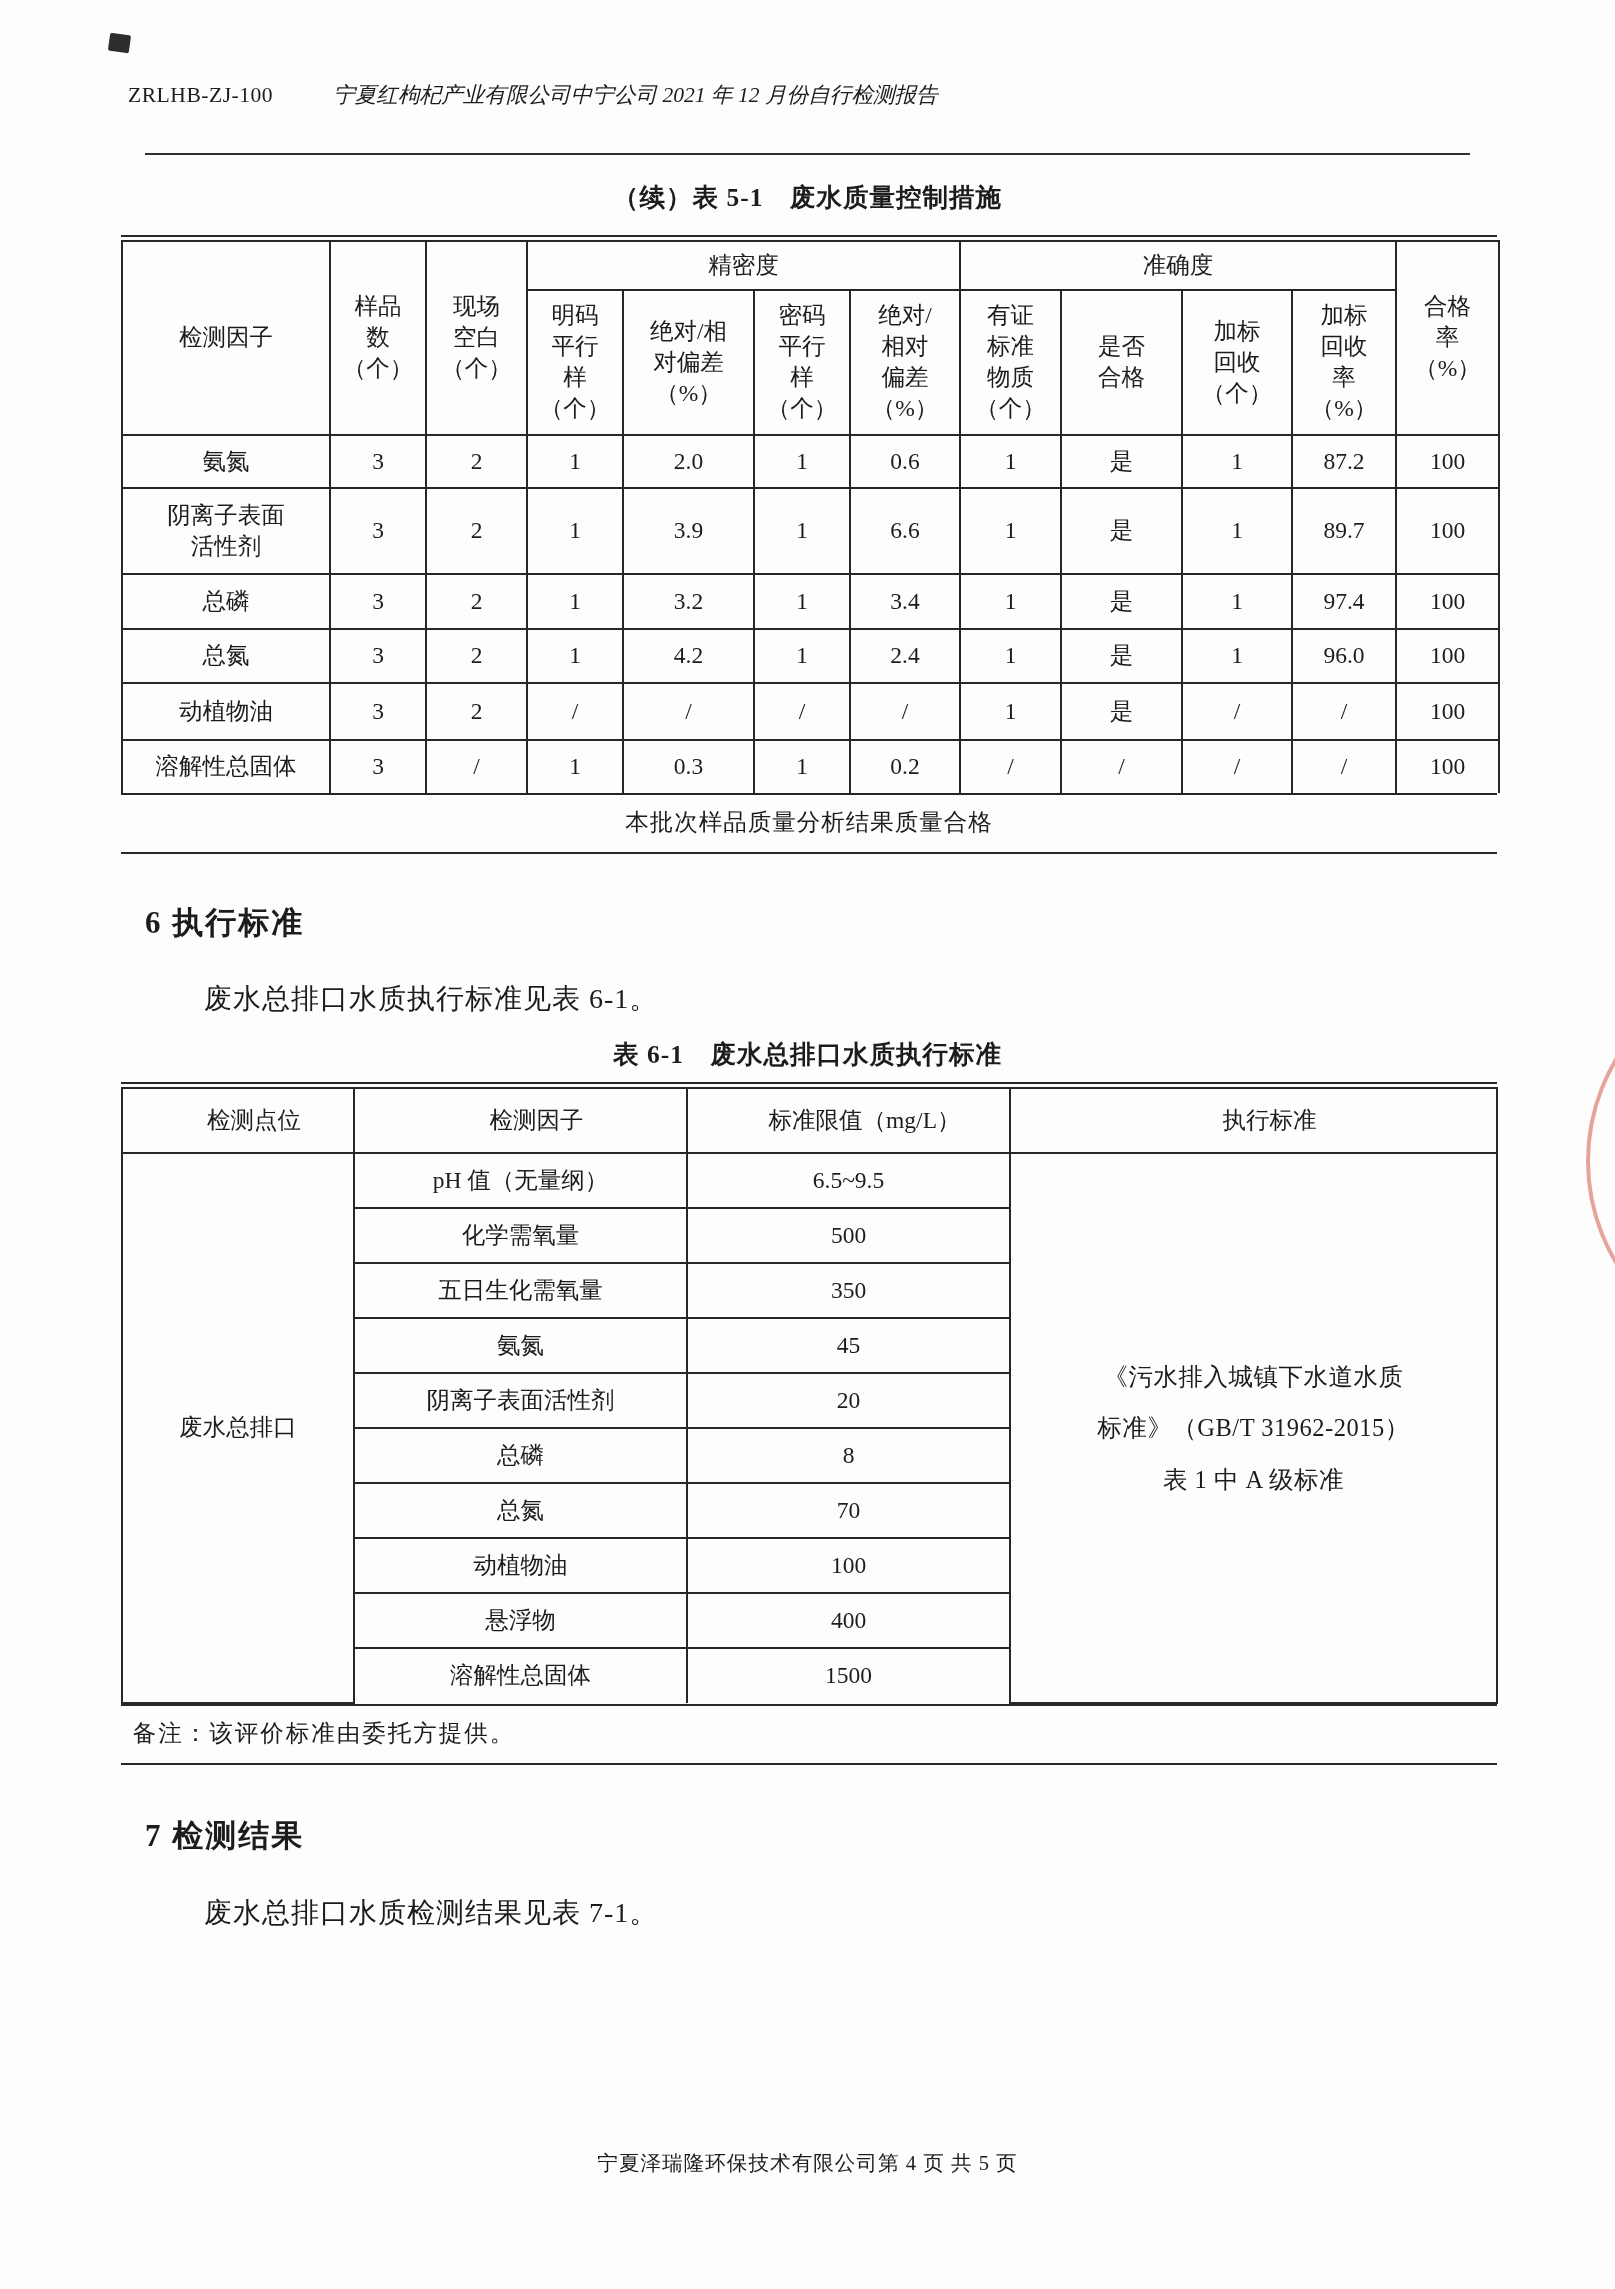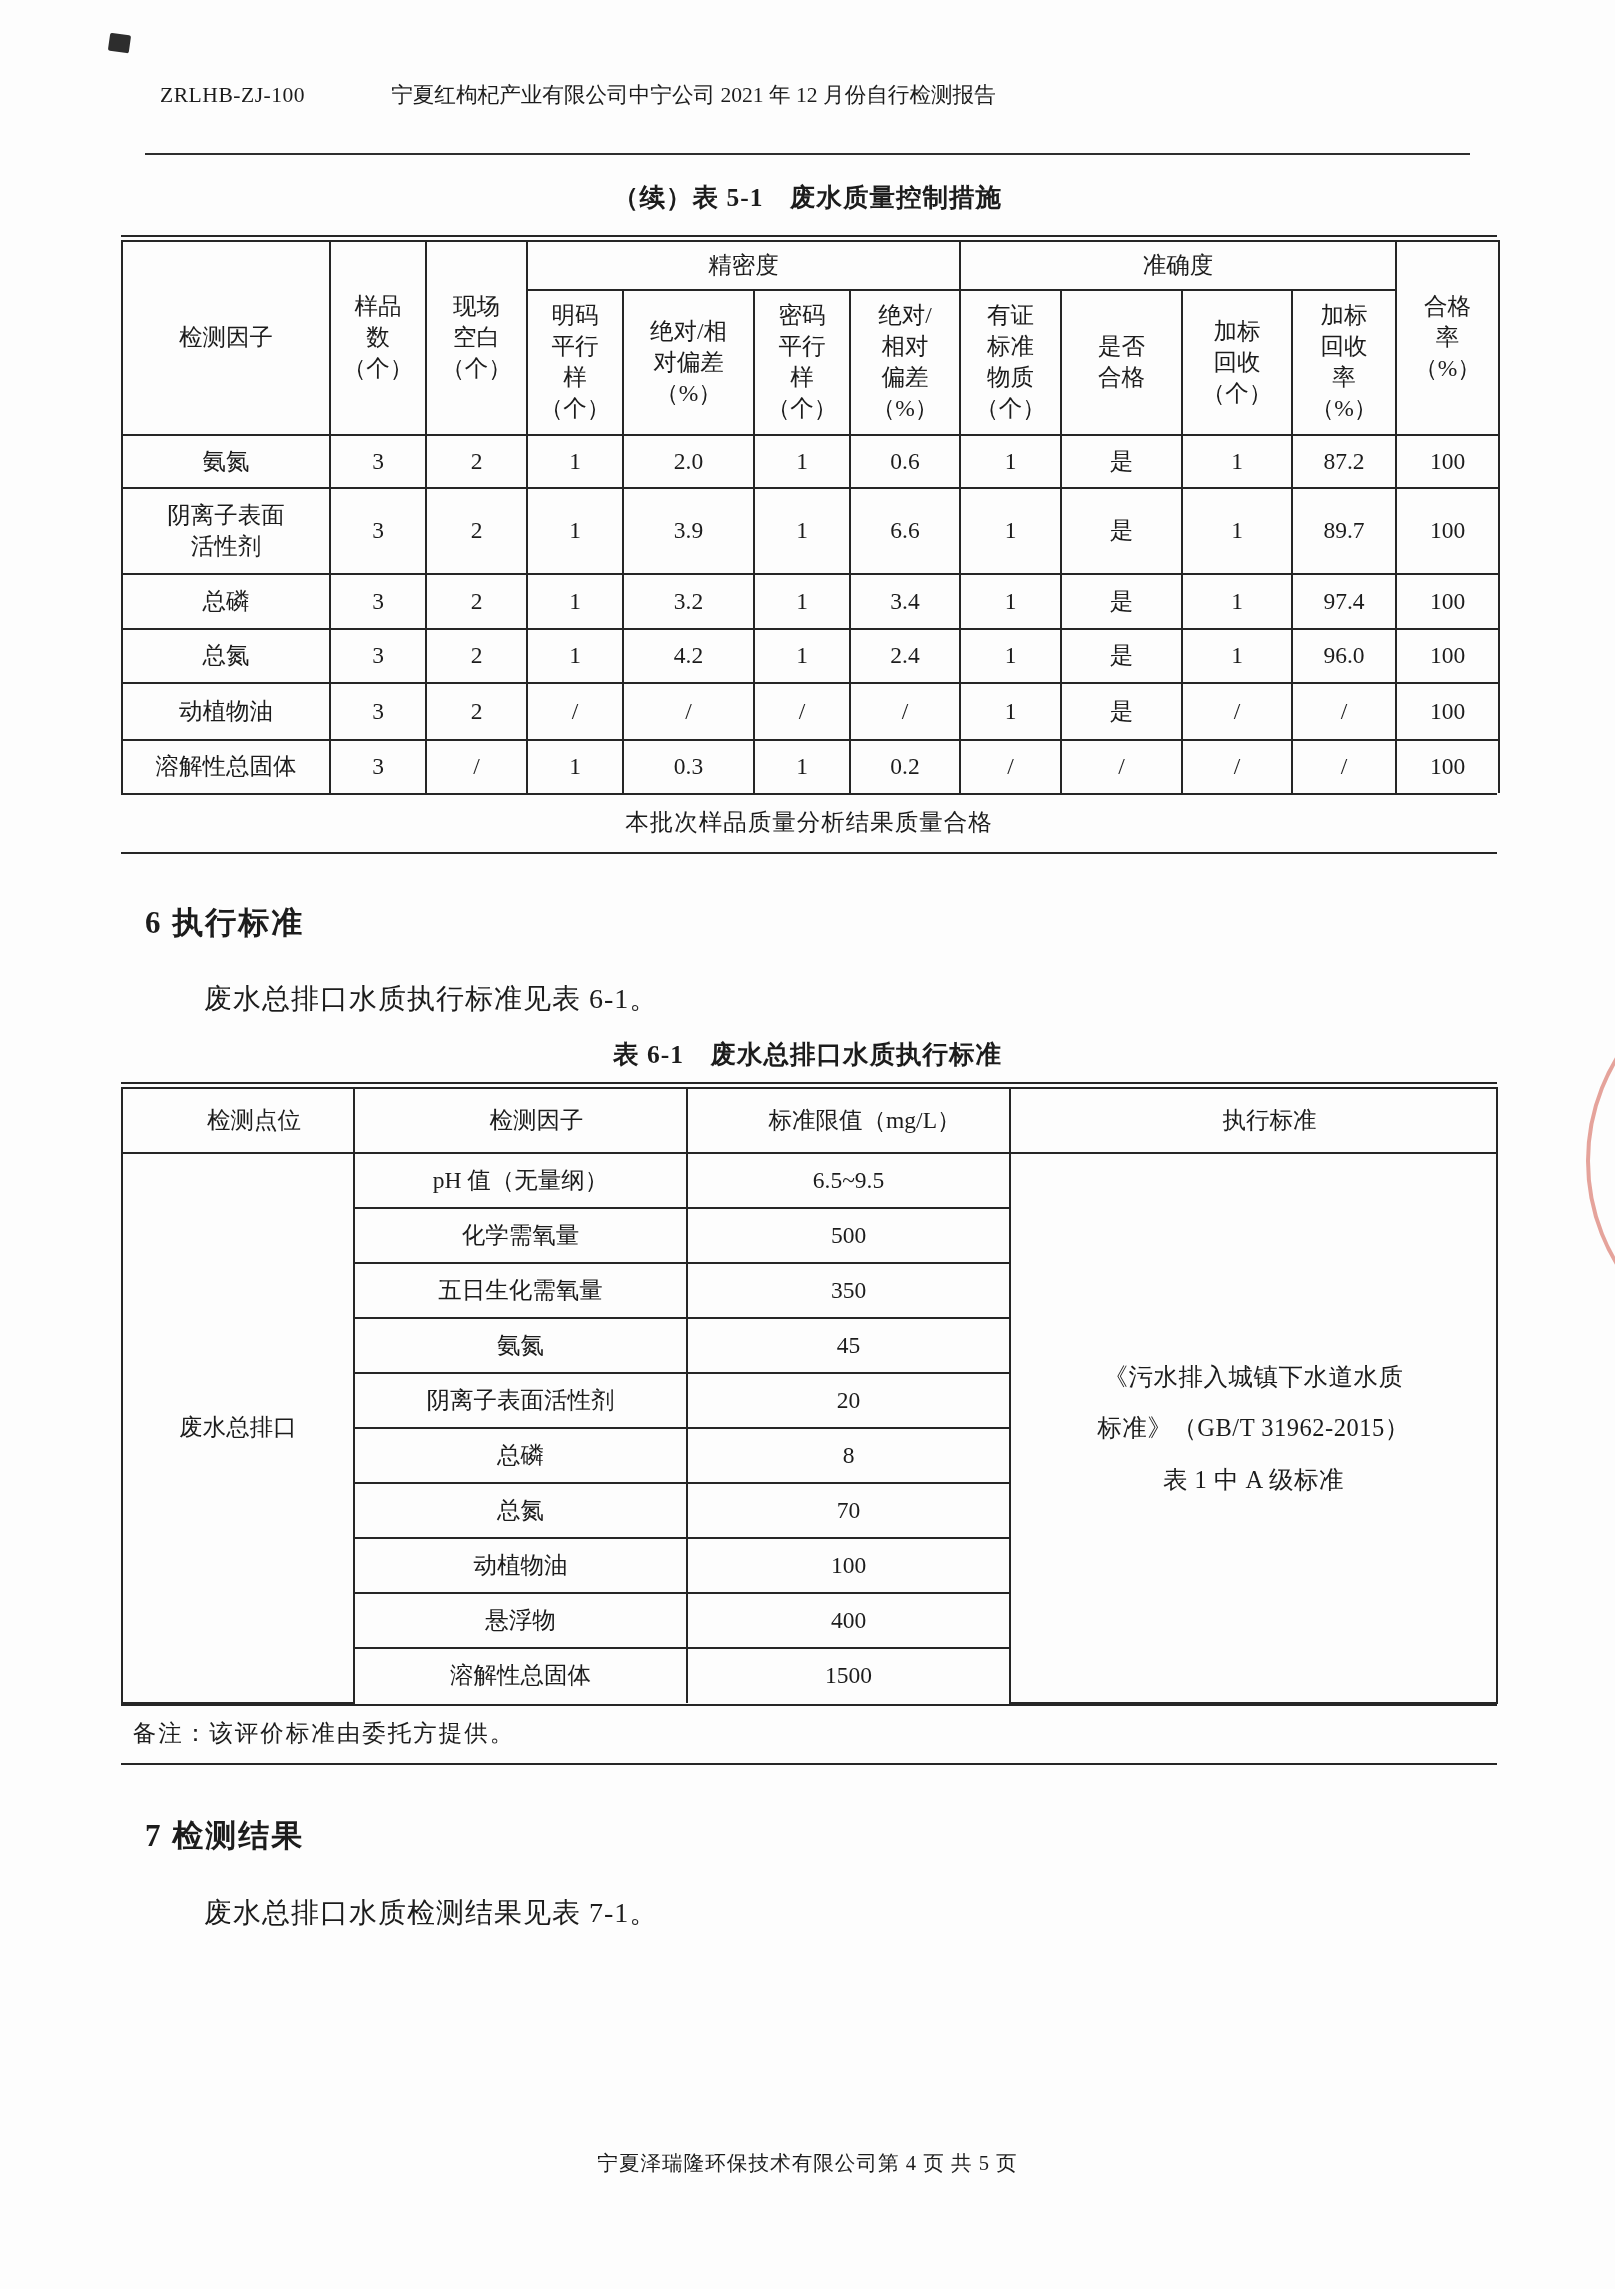--- a/index.html
+++ b/index.html
@@ -6,25 +6,25 @@
   .page{
     position:relative;
     width:1615px;height:2290px;
     background:#fdfdfd;
     overflow:hidden;
     font-family:"Liberation Serif","DejaVu Serif",serif;
     color:#1c1c1c;
   }
   
   .doc-header{
-    position:absolute;top:80px;left:160px;width:1325px;
+    position:absolute;top:80px;left:128px;width:1325px;
     display:flex;align-items:baseline;font-size:21.6px;white-space:nowrap;
   }
   .doc-code{letter-spacing:0.5px;}
-  .doc-title{margin-left:86px;}
+  .doc-title{margin-left:60px;font-style:italic;}
   .header-rule{
     position:absolute;top:153px;left:145px;width:1325px;height:0;
     border-top:2.9px solid #2e2e2e;
   }
   
   .tbl-title{
     position:absolute;left:0;width:100%;text-align:center;
     font-size:25.5px;font-weight:bold;letter-spacing:1px;
   }
   .t5-title{top:180px;}

